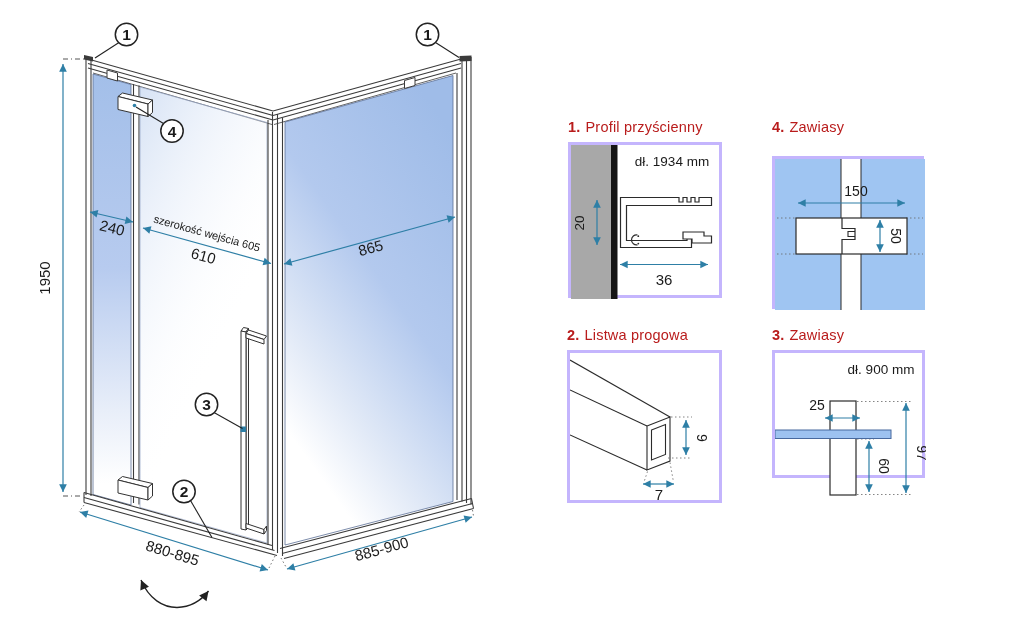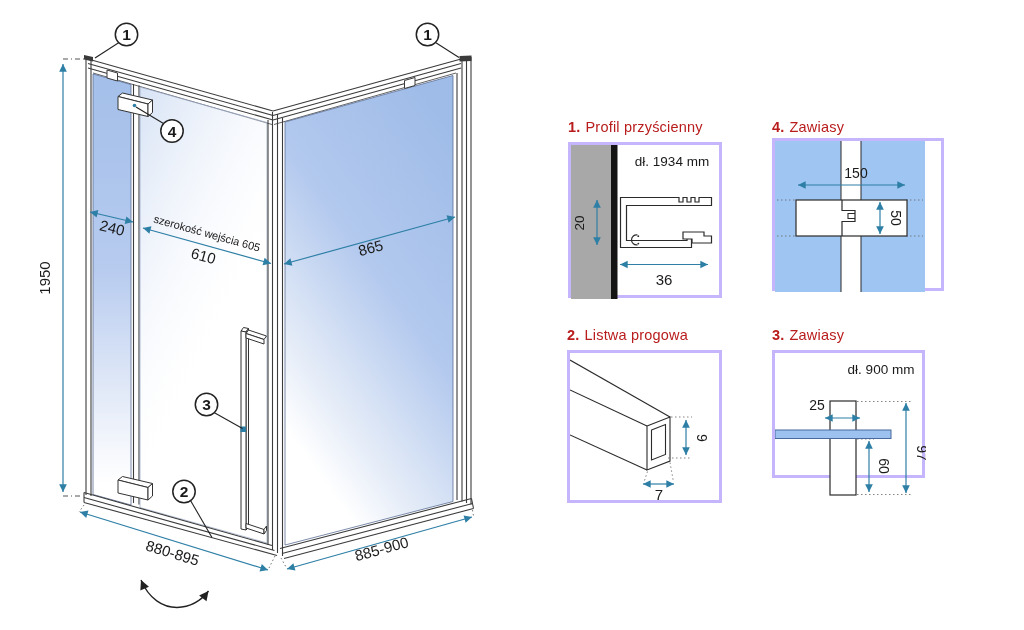--- a/index.html
+++ b/index.html
@@ -213,21 +213,21 @@
   <line x1="26" y1="55" x2="26" y2="100" stroke="#2e7fa6" stroke-width="1.2" marker-start="url(#a1)" marker-end="url(#a1)"></line>
   <text class="dim-p" transform="rotate(-90 12.5 78)" x="12.5" y="78" text-anchor="middle">20</text>
   <line x1="49" y1="119.5" x2="137" y2="119.5" stroke="#2e7fa6" stroke-width="1.2" marker-start="url(#a1)" marker-end="url(#a1)"></line>
   <text class="dim" x="93" y="140" text-anchor="middle">36</text>
 </svg>
 </div>
 
 <div class="panel-title" style="left:772px;top:119px">
   <span class="num">4.</span><span>Zawiasy</span>
 </div>
-<div class="panel-box" style="left:772px;top:138px;width:172px;height:153px">
+<div class="panel-box" style="left:772px;top:156px;width:152px;height:153px">
 <svg width="150" height="151" viewBox="0 0 150 151">
   <defs>
     <marker id="a4" viewBox="0 0 10 10" refX="8.5" refY="5" markerWidth="8" markerHeight="8" orient="auto-start-reverse">
       <path d="M0.5,1 L8.5,5 L0.5,9 Z" fill="#2e7fa6"></path>
     </marker>
   </defs>
   <rect x="0" y="0" width="150" height="151" fill="#9fc5f2"></rect>
   <rect x="66" y="0" width="20" height="151" fill="#ffffff"></rect>
   <line x1="66" y1="0" x2="66" y2="151" stroke="#2b2b2b" stroke-width="1"></line>
   <line x1="86" y1="0" x2="86" y2="151" stroke="#2b2b2b" stroke-width="1"></line>

